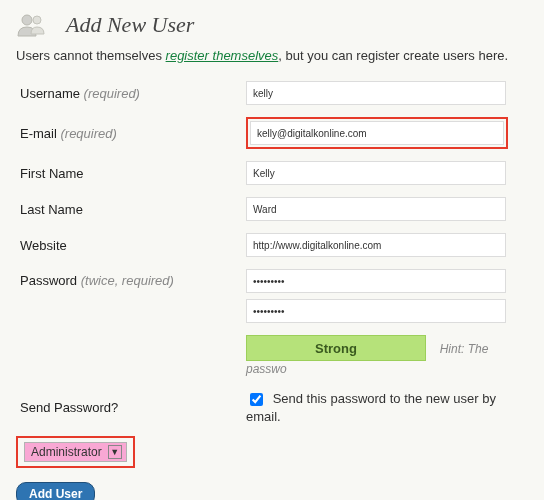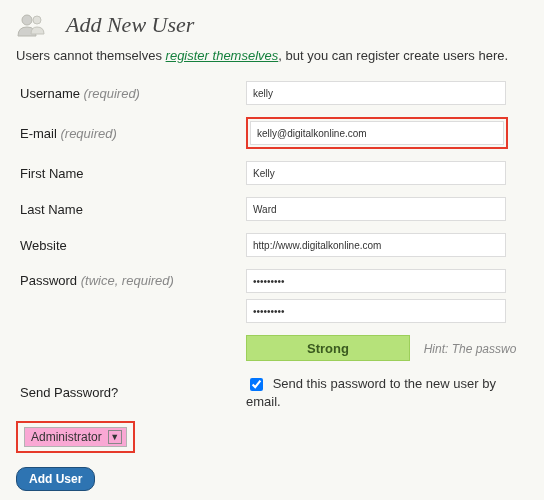--- a/index.html
+++ b/index.html
@@ -64,21 +64,21 @@
   }
   .email-wrap {
     display: inline-block;
     border: 2px solid #e63a2a;
     padding: 2px;
   }
   .email-wrap input { width: 254px; }
   .pw2 { margin-top: 6px; }
   .strength-row { margin-bottom: 14px; }
   .strength {
-    width: 164px;
+    width: 180px;
     height: 26px;
     background: #b6e27a;
     border: 1px solid #9ccf5a;
     display: inline-flex;
     align-items: center;
     justify-content: center;
     font-weight: bold;
     color: #3a5a1f;
   }
   .hint {

